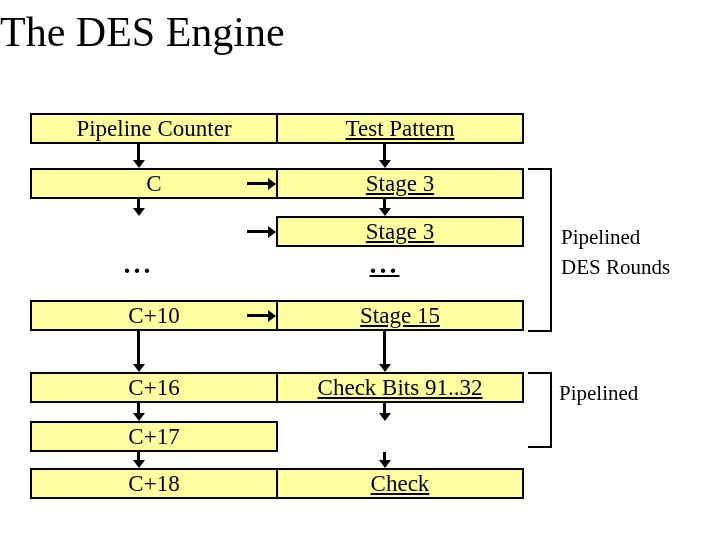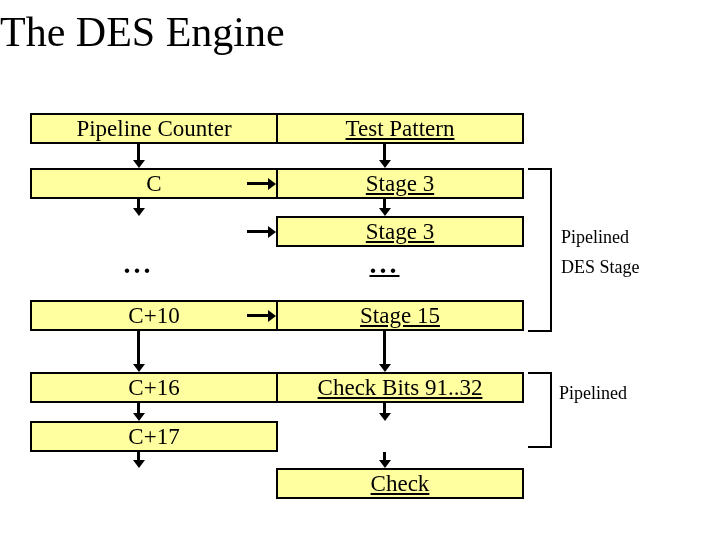--- a/index.html
+++ b/index.html
@@ -68,38 +68,39 @@
     border-top:2px solid var(--arrow);
     border-right:2px solid var(--arrow);
     border-bottom:2px solid var(--arrow);
     box-sizing:border-box;
   }
   .bracket-1{top:168px;height:164px;}
   .bracket-2{top:372px;height:76px;}
 
   .side-label{
     position:absolute;
-    font-size:18px;line-height:30px;
+    font-size:21px;line-height:30px;
     white-space:nowrap;
   }
   .side-label-1{left:561px;top:222px;}
   .side-label-2{left:559px;top:378px;}
 </style>
 </head>
 <body>
 
 <div class="slide">
 
   <h1 class="title">The DES Engine</h1>
 
   <div class="box c-left r0">Pipeline Counter</div>
   <div class="box c-left r1">C</div>
   <div class="box c-left r3">C+10</div>
   <div class="box c-left r4">C+16</div>
   <div class="box c-left r5">C+17</div>
+  <div class="box c-left r6">C+18</div>
 
   <div class="box c-right r0">Test Pattern</div>
   <div class="box c-right r1">Stage 3</div>
   <div class="box c-right r2">Stage 3</div>
   <div class="box c-right r3">Stage 15</div>
   <div class="box c-right r4">Check Bits 91..32</div>
   <div class="box c-right r6">Check</div>
 
   <div class="dots c-left">...</div>
   <div class="dots c-right">...</div>
@@ -118,19 +119,19 @@
 
   <div class="ha" style="top:182px;"></div>
   <div class="ha" style="top:230px;"></div>
   <div class="ha" style="top:314px;"></div>
 
   <div class="bracket bracket-1"></div>
   <div class="bracket bracket-2"></div>
 
   <div class="side-label side-label-1">
     <div>Pipelined</div>
-    <div>DES Stage</div>
+    <div>DES Rounds</div>
   </div>
   <div class="side-label side-label-2">
     <div>Pipelined</div>
   </div>
 
 </div>
 
 </body></html>

